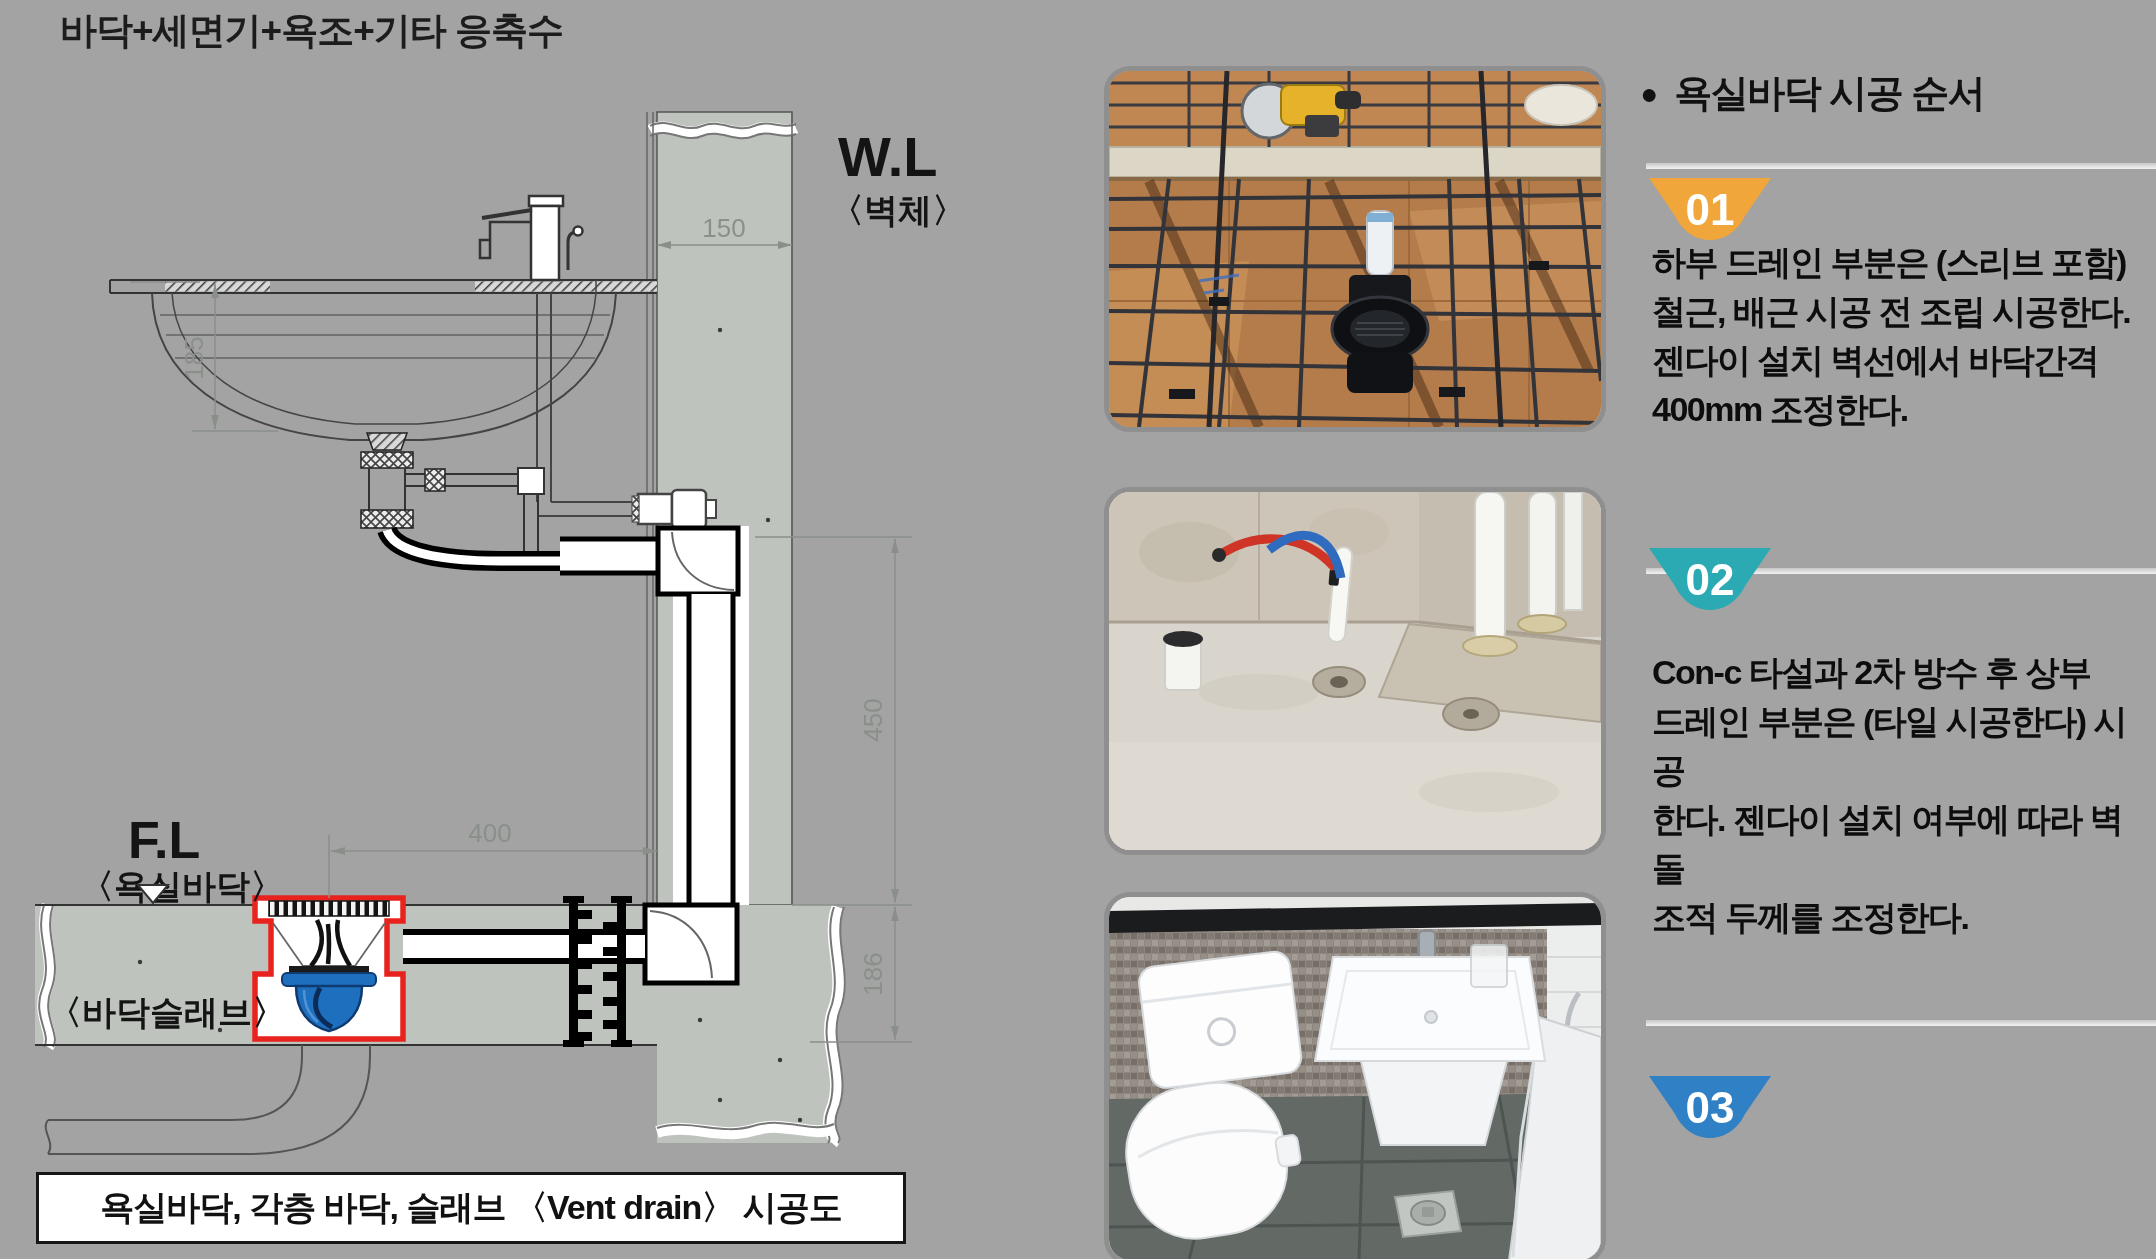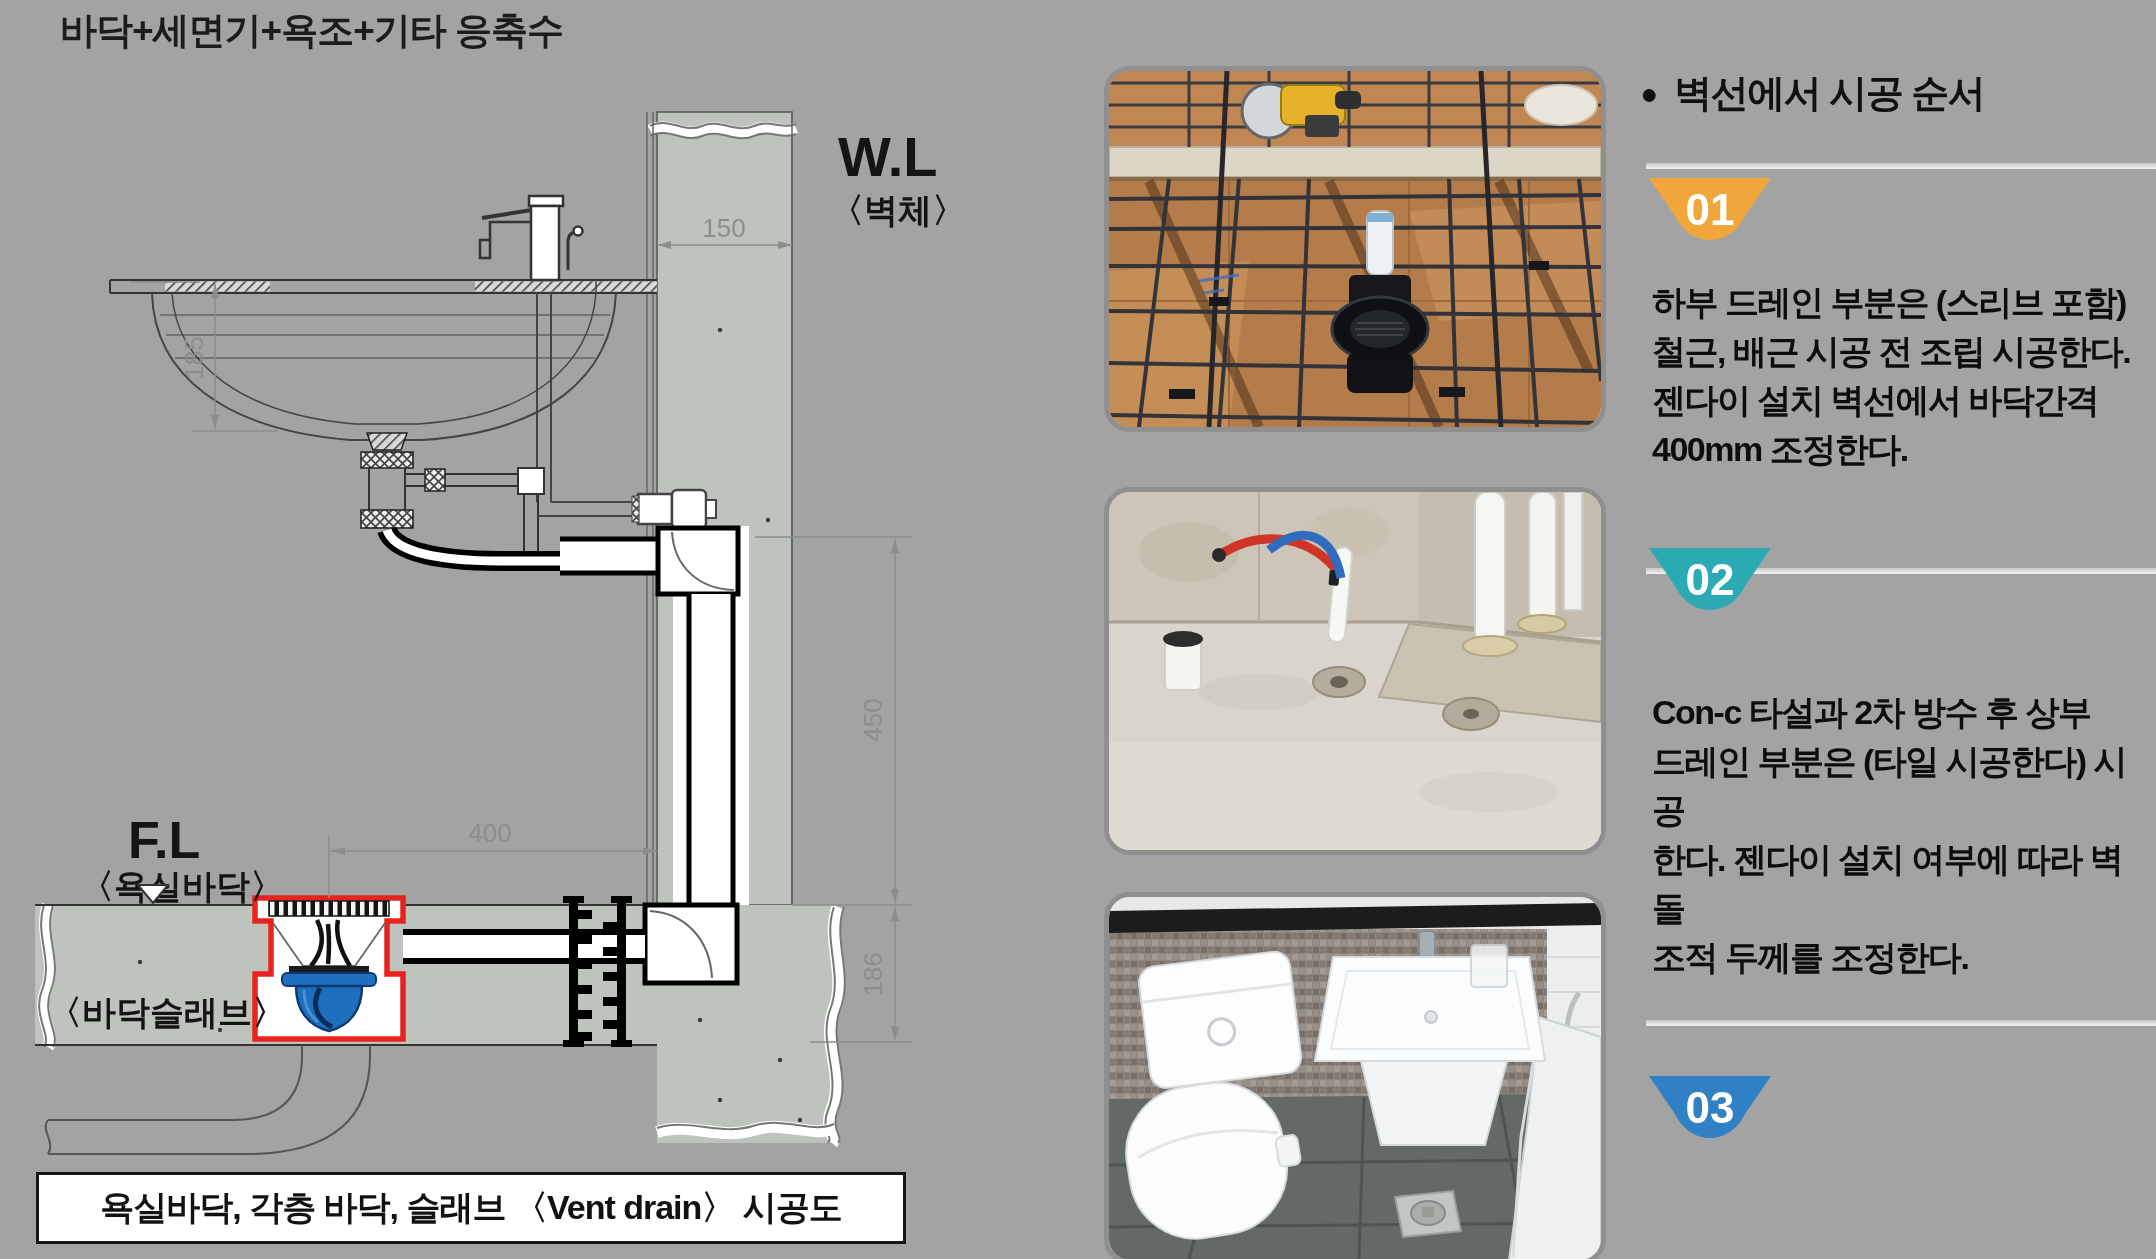--- a/index.html
+++ b/index.html
@@ -17,21 +17,21 @@
   #photo-2{top:487px;height:358px;}
   #photo-3{top:892px;height:363px;}
   #steps-heading{left:1640px;top:68px;display:flex;align-items:center;gap:16px;}
   #steps-heading .bullet{font-size:30px;line-height:1;}
   #steps-heading .htxt{font-size:38px;font-weight:700;letter-spacing:-1.5px;}
   .sep-line{left:1646px;width:510px;height:6px;background:linear-gradient(180deg,#c7c7c7,#f2f2f2);}
   .badge{left:1648px;width:124px;height:62px;}
   .badge svg{display:block;width:100%;height:100%;overflow:visible;}
   .badge text{font-family:"Liberation Sans",sans-serif;font-weight:700;font-size:44px;fill:#ffffff;}
   .step-text{left:1652px;width:502px;font-size:34px;line-height:49px;font-weight:700;
-             letter-spacing:-1.5px;white-space:pre-line;color:#0d0d0d;margin-top:40px;}
+             letter-spacing:-1.5px;white-space:pre-line;color:#0d0d0d;}
   svg text{font-family:"Liberation Sans",sans-serif;}
   .dimtxt{font-size:26px;fill:#8a8f8a;}
   .lbl-big{font-weight:700;fill:#141414;}
 </style>
 </head>
 <body>
 
 <div id="stage">
 
   <div class="abs" id="page-title">바닥+세면기+욕조+기타 응축수</div>
@@ -406,21 +406,21 @@
       <rect x="362" y="48" width="36" height="42" rx="4" fill="#f4f6f7" opacity="0.85" stroke="#ccd1d4" stroke-width="2"></rect>
       <polygon points="252,164 398,164 376,248 272,248" fill="#f2f4f5" stroke="#d6d9dc" stroke-width="2"></polygon>
       <polygon points="286,300 344,294 352,334 294,340" fill="#c2c6c3" stroke="#9aa09c" stroke-width="2"></polygon>
       <ellipse cx="319" cy="316" rx="17" ry="12" fill="#aaaeaa" stroke="#848a85" stroke-width="2"></ellipse>
       <rect x="313" y="310" width="12" height="10" fill="#969b96"></rect>
     </svg>
   </div>
 
   <div class="abs" id="steps-heading">
     <span class="bullet">●</span>
-    <span class="htxt">벽선에서 시공 순서</span>
+    <span class="htxt">욕실바닥 시공 순서</span>
   </div>
 
   <div class="abs sep-line" style="top:163px"></div>
   <div class="abs badge" style="top:178px">
     <svg viewBox="0 0 124 62">
       <path d="M1,0 H123 L97,38 C88,56 74,62 62,62 C50,62 36,56 27,38 Z" fill="#f0a63a"></path>
       <text x="62" y="47" text-anchor="middle">01</text>
     </svg>
   </div>
   <div class="abs step-text" style="top:238px">하부 드레인 부분은 (스리브 포함)

